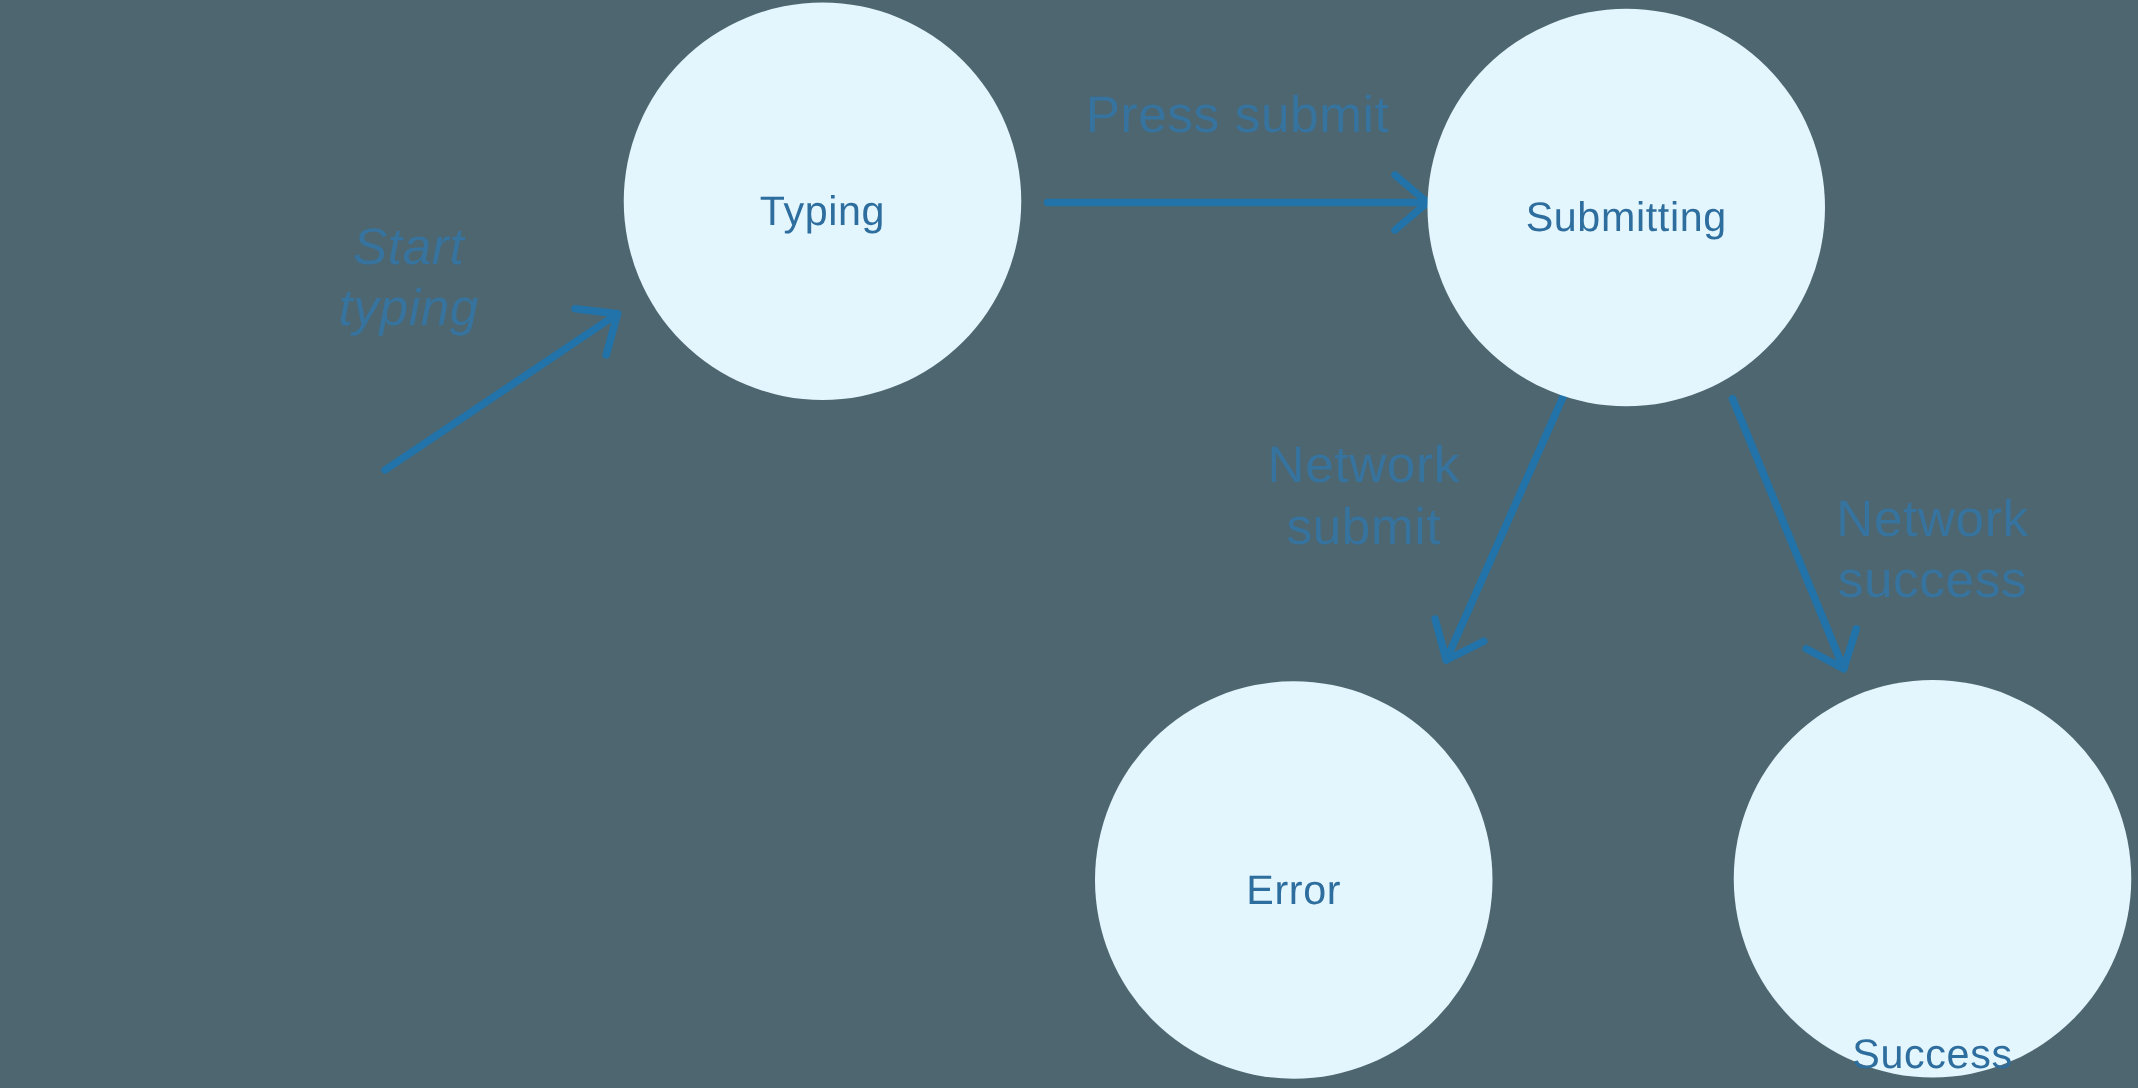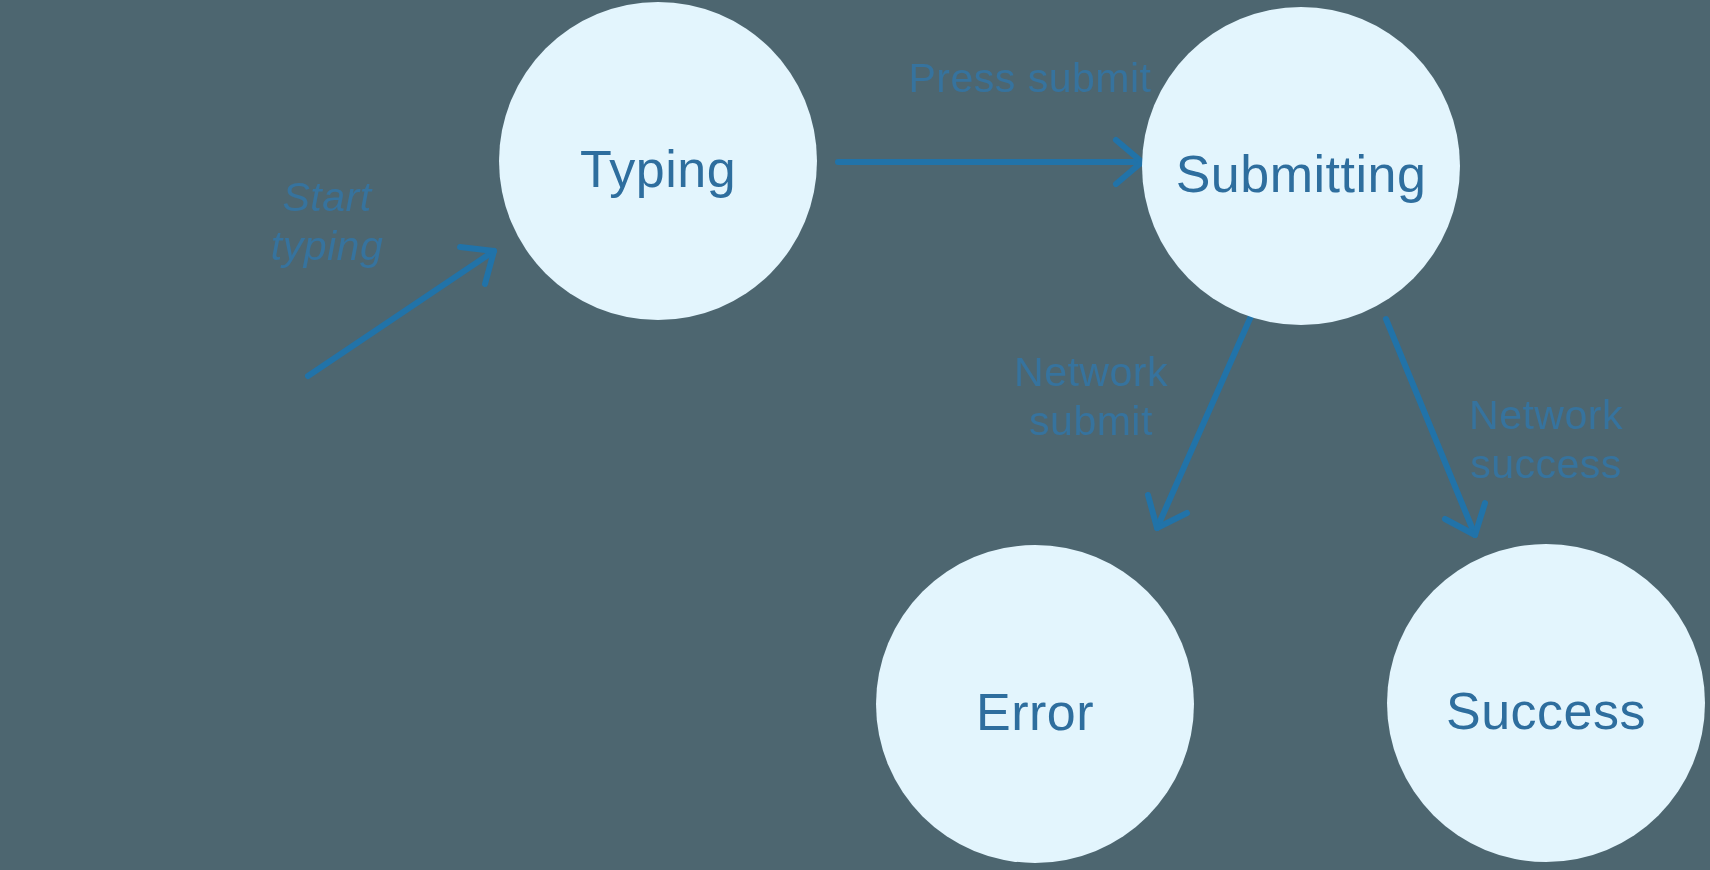--- a/index.html
+++ b/index.html
@@ -15,36 +15,36 @@
   .arrowhead{stroke:var(--arrow,#2173a9);stroke-width:6;fill:none;stroke-linecap:round;stroke-linejoin:round;}
   .node{
     position:absolute;
     width:318px;height:318px;
     border-radius:50%;
     background:var(--node-fill,#e3f5fd);
     display:flex;align-items:center;justify-content:center;
   }
   .node-label{
     color:var(--node-text,#2e6e9e);
-    font-size:52px;font-weight:500;letter-spacing:0.5px;margin-top:16px;
+    font-size:33px;font-weight:500;letter-spacing:0.5px;margin-top:16px;
   }
   .node-empty{left:3px;top:341px;}
   .node-typing{left:499px;top:2px;}
   .node-submitting{left:1142px;top:7px;}
   .node-error{left:876px;top:545px;}
-  .node-success{left:1387px;top:544px;}
+  .node-success{left:1387px;top:544px;align-items:flex-end;}
   .edge-label{
     position:absolute;
     transform:translate(-50%,-50%);
     color:var(--edge-label,#36739e);
     font-size:41px;font-weight:500;letter-spacing:0.5px;
     text-align:center;line-height:1.2;
   }
   .el-start{left:327px;top:222px;width:170px;font-style:italic;}
-  .el-submit{left:990px;top:79px;white-space:nowrap;margin-left:40px;}
+  .el-submit{left:990px;top:92px;white-space:nowrap;}
   .el-error{left:1091px;top:397px;width:185px;}
   .el-success{left:1546px;top:396px;width:195px;margin-top:44px;}
 </style>
 </head>
 <body>
 
 <div class="canvas">
 
   <svg class="edges" viewBox="0 0 1710 870" xmlns="http://www.w3.org/2000/svg">
     <g>

